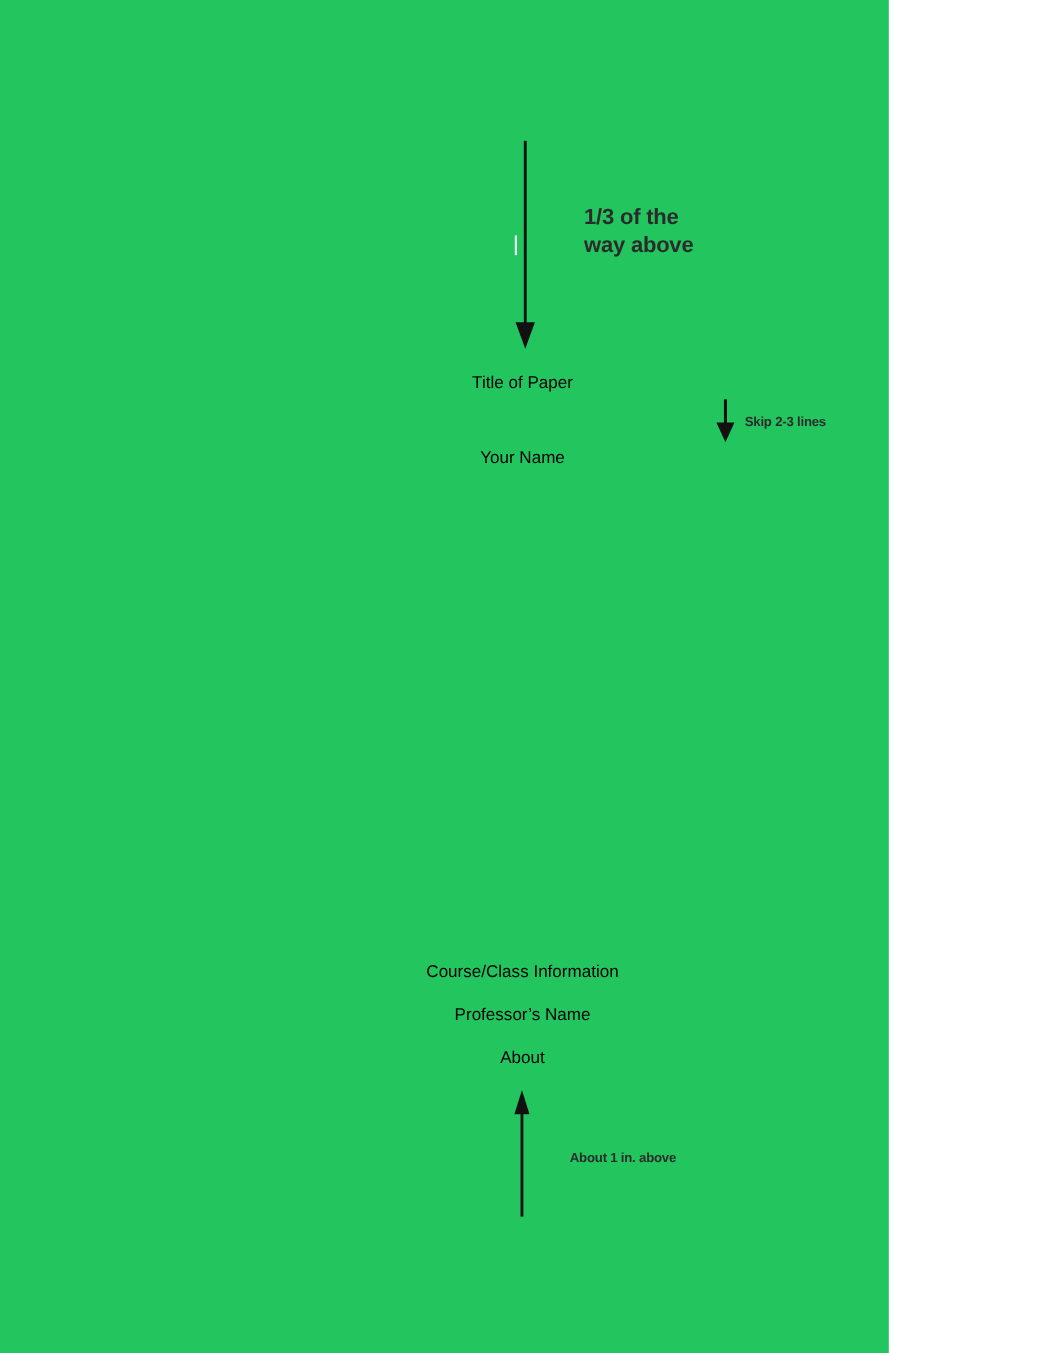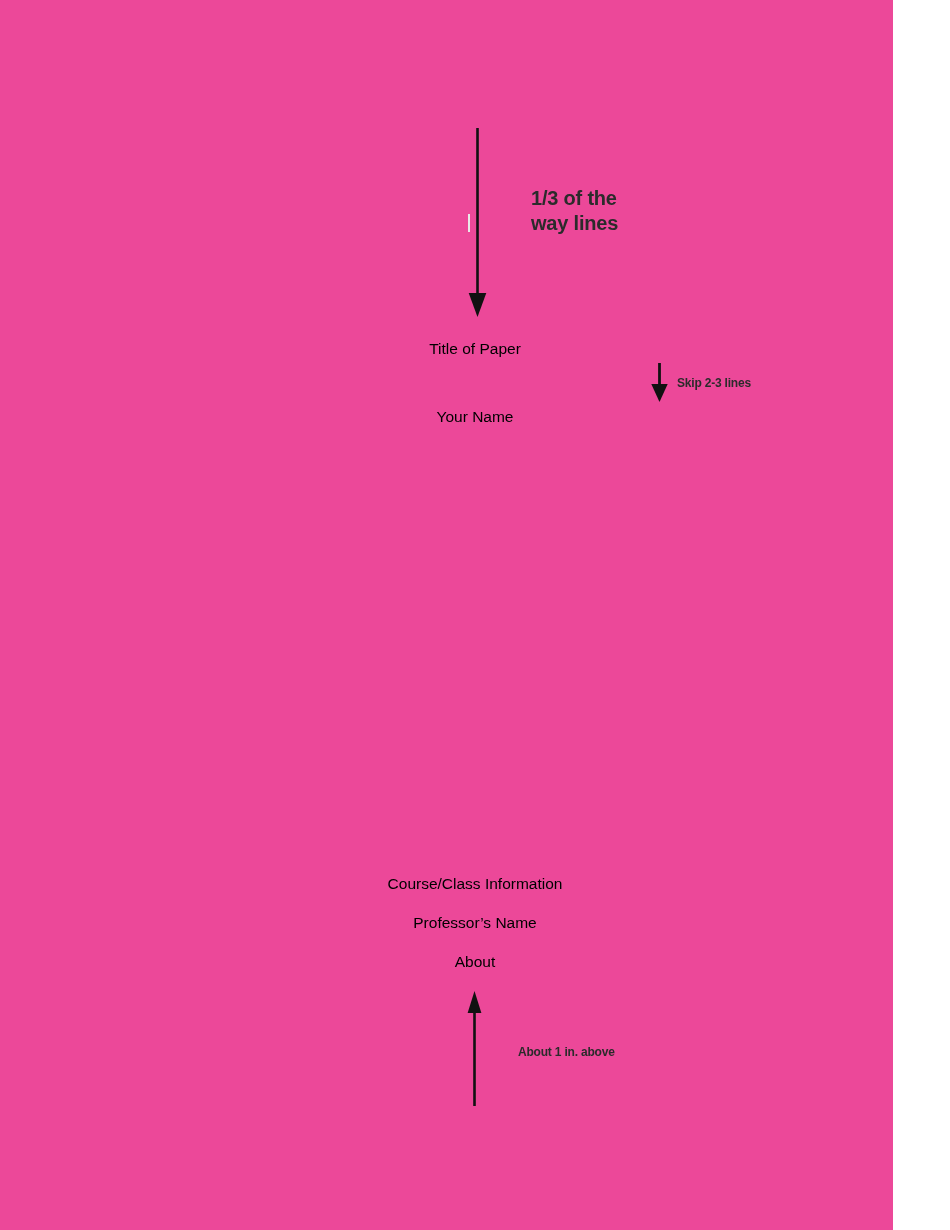--- a/index.html
+++ b/index.html
@@ -5,23 +5,23 @@
   html, body {
     margin: 0;
     padding: 0;
     background: #ffffff;
   }
   body {
     font-family: "Liberation Sans", sans-serif;
   }
   #page {
     position: relative;
-    width: 893px;
+    width: 808px;
     height: 1230px;
-    background: #ec4899;
+    background: #22c55e;
     overflow: hidden;
   }
 
   
   .doc-line {
     position: absolute;
     font-family: "Liberation Sans", sans-serif;
     font-size: 15.5px;
     line-height: 19px;
     color: #000000;
@@ -72,21 +72,21 @@
 
   <div class="arrow" style="left:468px; top:128px;">
     <svg width="20" height="190" viewBox="0 0 20 190" aria-hidden="true">
       <line x1="9.5" y1="0" x2="9.5" y2="168" stroke="#111111" stroke-width="2.6"></line>
       <polygon points="9.5,189 0.7,165 18.3,165" fill="#111111"></polygon>
     </svg>
   </div>
 
   <div class="artifact" style="left:468px; top:214px; height:18px;"></div>
 
-  <div class="annot-label big" style="left:531px; top:186px; width:130px;"><span>1/3 of the</span><br><span>way lines</span></div>
+  <div class="annot-label big" style="left:531px; top:186px; width:130px;"><span>1/3 of the</span><br><span>way above</span></div>
 
   <div class="doc-line" style="left:475px; top:339px;">Title of Paper</div>
 
   <div class="arrow" style="left:651px; top:363px;">
     <svg width="18" height="40" viewBox="0 0 18 40" aria-hidden="true">
       <line x1="8.5" y1="0" x2="8.5" y2="23" stroke="#111111" stroke-width="2.8"></line>
       <polygon points="8.5,39 0.3,21 16.7,21" fill="#111111"></polygon>
     </svg>
   </div>
 

